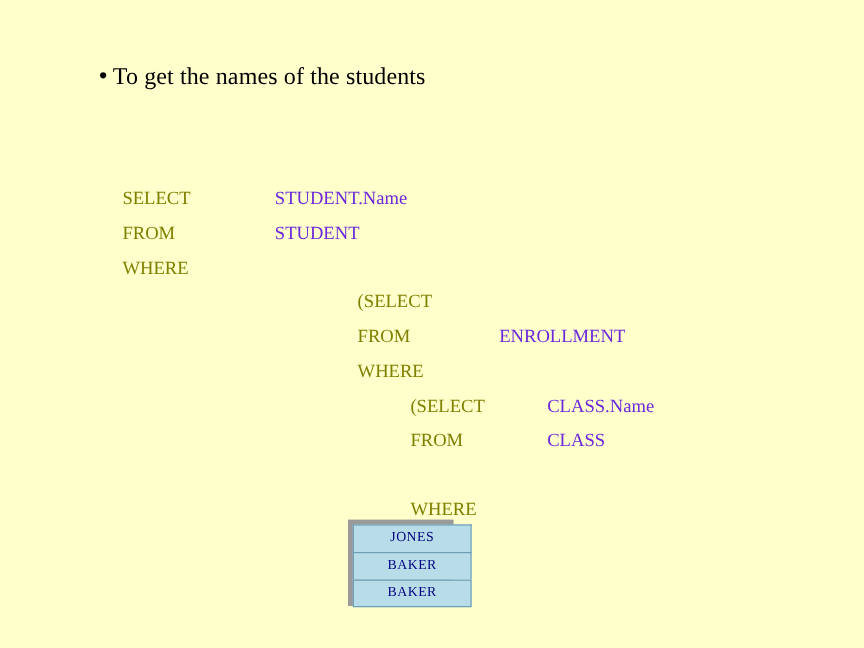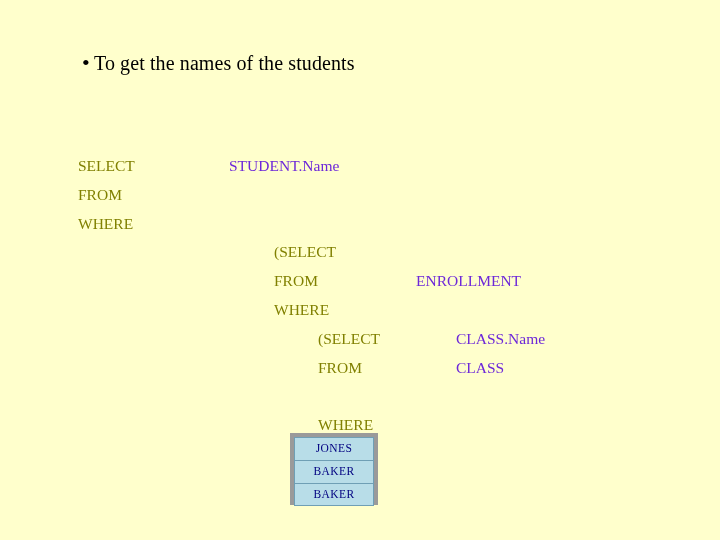--- a/index.html
+++ b/index.html
@@ -67,20 +67,21 @@
   .kw {
     color: #808000;
   }
   .val {
     color: #6d28d9;
   }
   .sql-kw-cell {
     position: absolute;
     top: 0;
     white-space: nowrap;
+    margin-left: 24px;
   }
   .sql-val-cell {
     position: absolute;
     top: 0;
     white-space: nowrap;
   }
 
   
   .lvl1 .sql-kw-cell { left: 0px; }
   .lvl1 .sql-val-cell { left: 151px; }
@@ -105,21 +106,21 @@
   .result-shadow {
     position: absolute;
     left: -4px;
     top: -4px;
     width: 88px;
     height: 72px;
     background: #9a9a9a;
   }
   .result-body {
     position: relative;
-    width: 80px;
+    width: 99px;
   }
   .result-row {
     height: 23px;
     background: #b8dde8;
     border: 1px solid #6f9fb5;
     border-bottom: none;
     box-sizing: border-box;
     color: #000080;
     font-size: 11.5px;
     line-height: 21px;
@@ -142,20 +143,21 @@
 
   <div class="sql-block">
 
     <div class="sql-line lvl1">
       <span class="sql-kw-cell kw">SELECT</span>
       <span class="sql-val-cell val">STUDENT.Name</span>
     </div>
 
     <div class="sql-line lvl1">
       <span class="sql-kw-cell kw">FROM</span>
+      <span class="sql-val-cell val">STUDENT</span>
     </div>
 
     <div class="sql-line lvl1">
       <span class="sql-kw-cell kw">WHERE</span>
     </div>
 
     <div class="sql-line lvl2">
       <span class="sql-kw-cell kw">(SELECT</span>
     </div>
 

